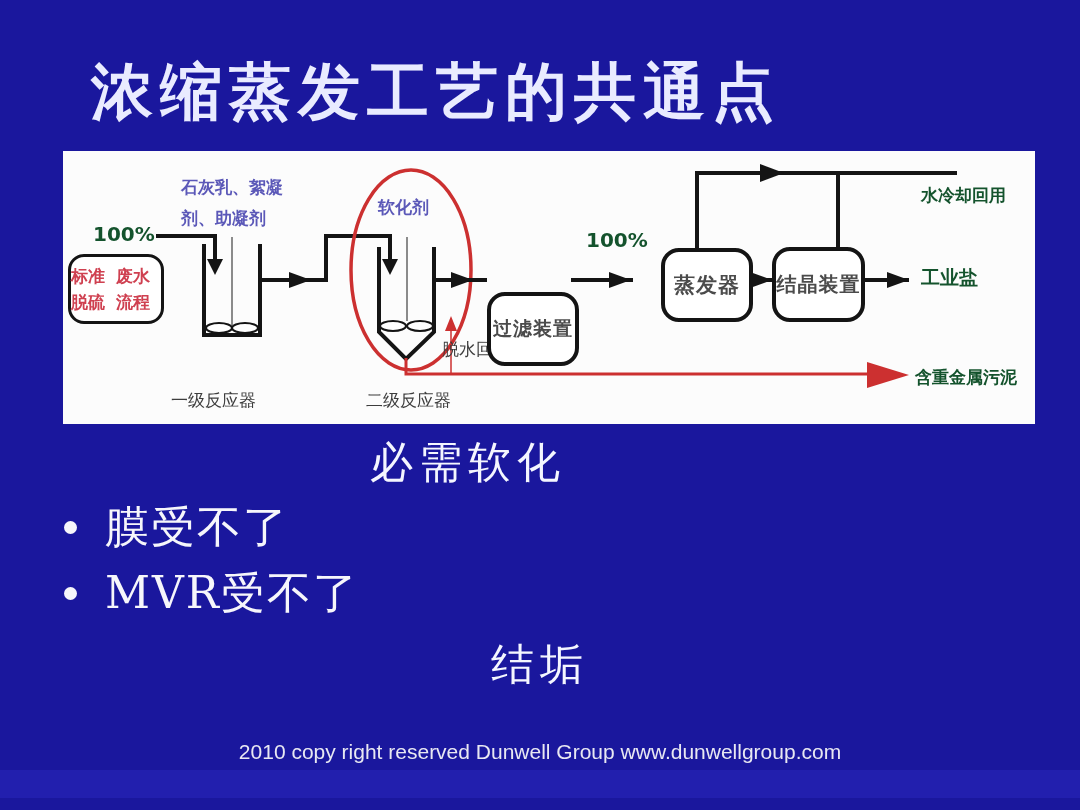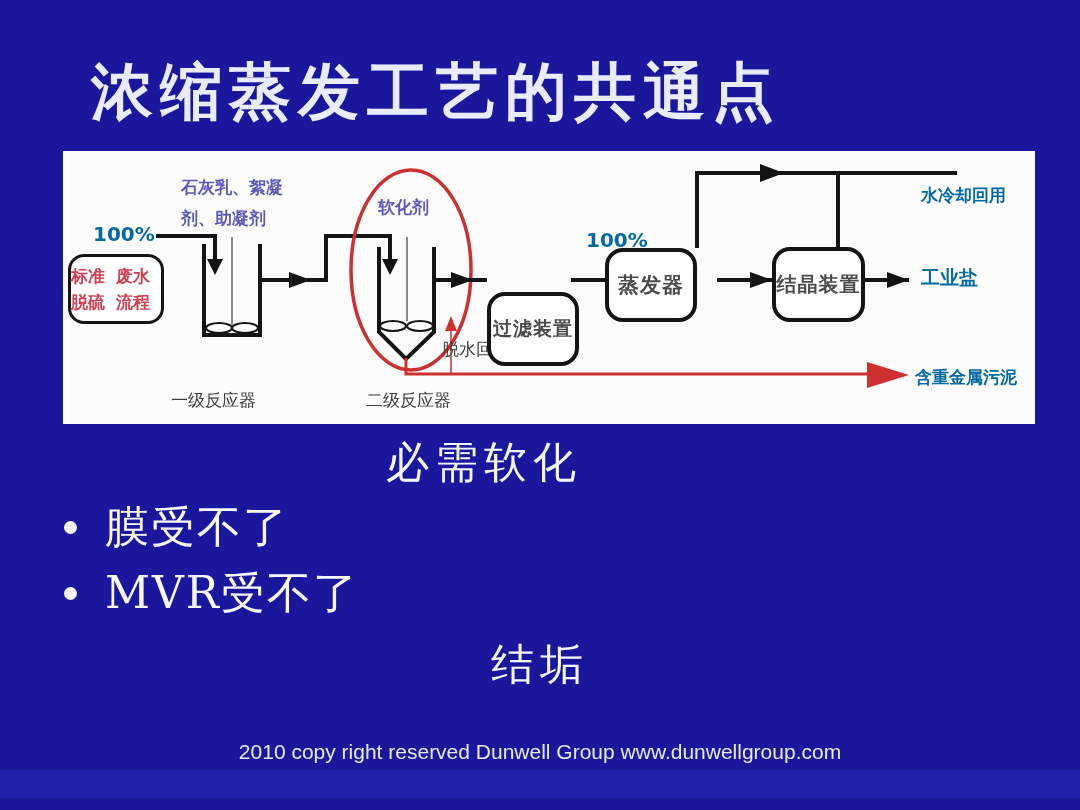--- a/index.html
+++ b/index.html
@@ -20,44 +20,44 @@
   
   .diagram{
     position:absolute;left:63px;top:151px;width:972px;height:273px;
     background:#fcfcfc;
   }
   .diagram svg{position:absolute;left:0;top:0;}
   .dlabel{
     position:absolute;font-family:"DejaVu Sans","Liberation Sans",sans-serif;
     white-space:nowrap;line-height:1.2;
   }
-  .red{color:#0369a1;font-weight:700;}
+  .red{color:#14532d;font-weight:700;}
   .blue{color:#5b58b8;font-weight:600;}
   .gray{color:#3d3d3d;}
   .pct{font-size:20px;}
   .std-box{
     position:absolute;left:5px;top:103px;width:90px;height:64px;
     border:3.5px solid #141414;border-radius:16px;background:#fff;
     display:flex;flex-direction:row;justify-content:center;align-items:center;
     font-family:"DejaVu Sans","Liberation Sans",sans-serif;
     font-size:17px;line-height:1.55;color:#cf4050;font-weight:700;
   }
   .proc-box{
     position:absolute;border:4px solid #141414;border-radius:18px;background:#fff;
     display:flex;justify-content:center;align-items:center;
     font-family:"DejaVu Sans","Liberation Sans",sans-serif;
     color:#4b4b4b;font-weight:600;letter-spacing:1px;
   }
   .filter-box{left:424px;top:96px;width:84px;height:66px;font-size:19px;margin-top:45px;}
-  .evap-box{left:542px;top:97px;width:84px;height:66px;font-size:21px;}
+  .evap-box{left:598px;top:97px;width:84px;height:66px;font-size:21px;}
   .cryst-box{left:709px;top:96px;width:85px;height:67px;font-size:20px;}
   
   .subtitle{
     position:absolute;left:0;top:434px;width:936px;text-align:center;
-    font-size:43px;color:#f4f6ff;letter-spacing:6px;padding-left:16px;
+    font-size:43px;color:#f4f6ff;letter-spacing:6px;
   }
   .bullet-line{
     position:absolute;left:64px;color:#f6f6fb;font-size:44px;letter-spacing:2px;
     display:flex;align-items:center;
   }
   .bullet-line .dot{
     width:13px;height:13px;border-radius:50%;background:#f6f6fb;
     margin-right:28px;flex:0 0 auto;
   }
   .b1{top:498px;}

